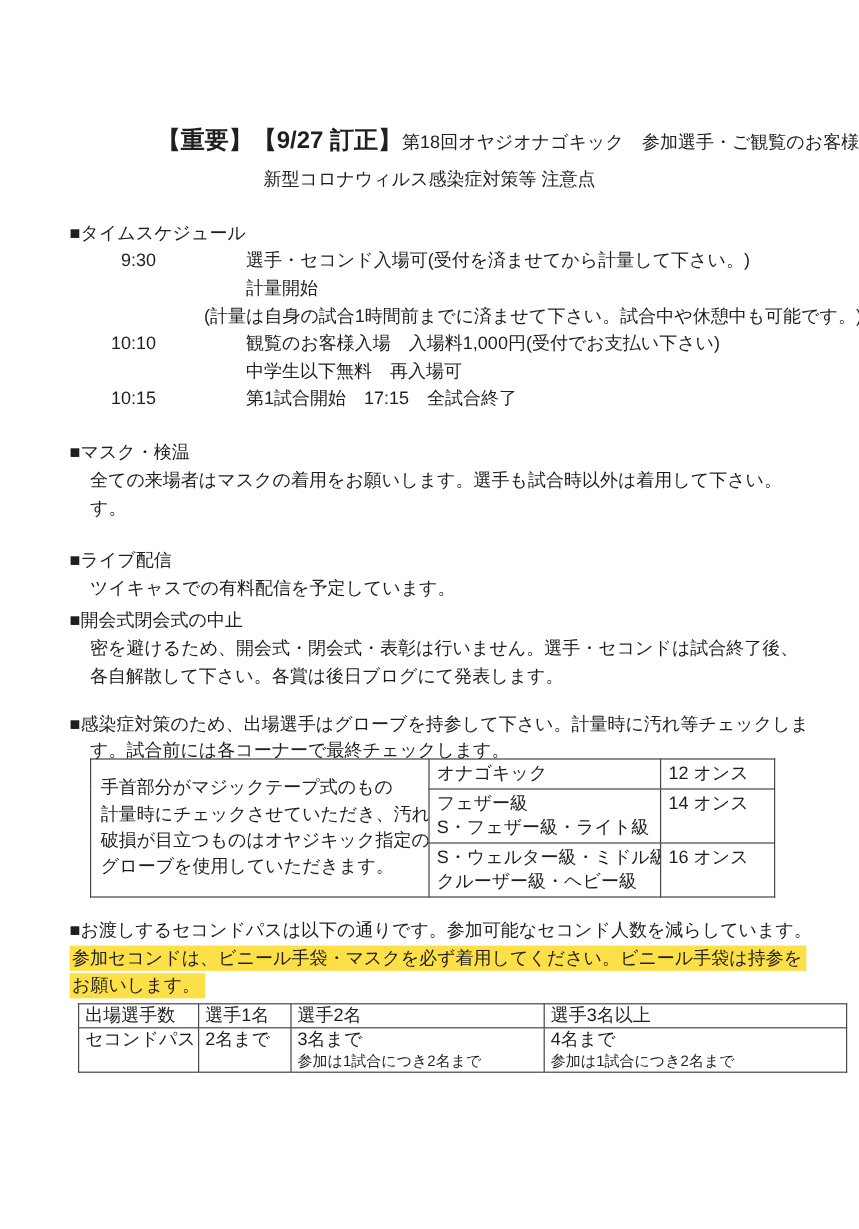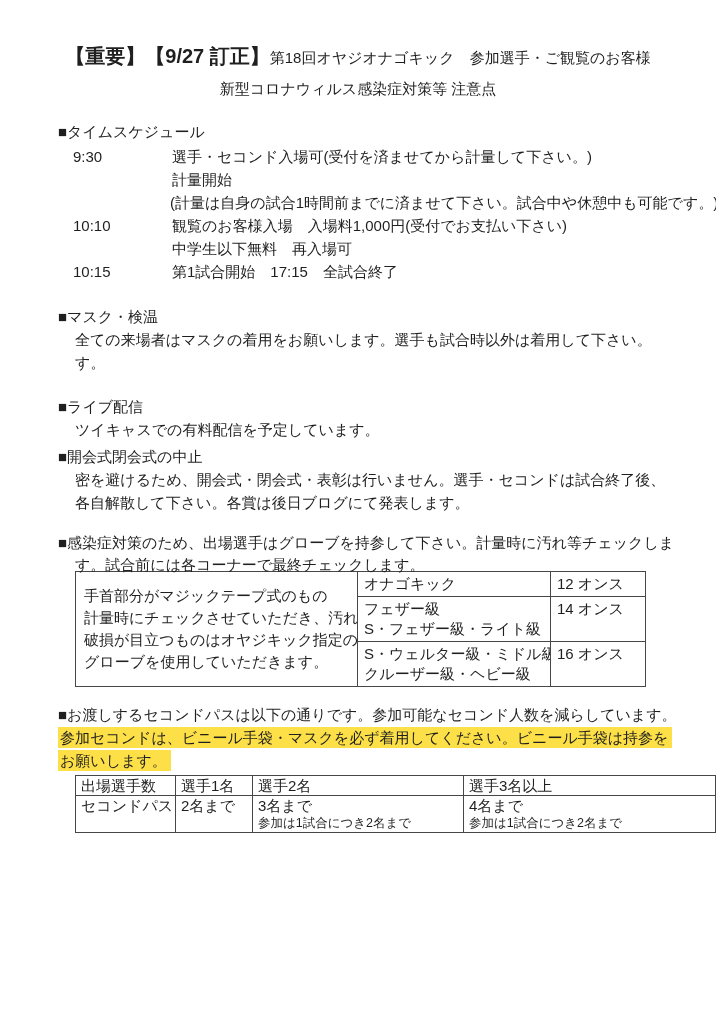--- a/index.html
+++ b/index.html
@@ -8,45 +8,46 @@
     position: relative;
     width: 716px;
     height: 1024px;
     background: #ffffff;
     color: #1f1f1f;
     font-family: "Liberation Sans", "DejaVu Sans", sans-serif;
     font-size: 15px;
     overflow: hidden;
   }
   .title {
-    padding-top: 43px;
-    text-align: center;
+    padding-top: 104px;
+    text-align: right;
     white-space: nowrap;
     line-height: 26px;
   }
   .title .emph { font-size: 20px; font-weight: bold; }
   .title .rest { font-size: 15px; }
   .subtitle {
     margin-top: 8px;
     text-align: center;
     line-height: 20px;
     white-space: nowrap;
   }
   .content { padding-left: 58px; padding-right: 8px; }
   .heading { line-height: 23px; white-space: nowrap; }
   .para-line { line-height: 23px; white-space: nowrap; }
   .indent { margin-left: 17px; }
 
   
-  .sched-h { margin-top: 23px; font-family: Liberation Mono, monospace; }
+  .sched-h { margin-top: 23px; }
   .sched-row { line-height: 23px; white-space: nowrap; margin-left: 15px; }
   .sched-row .time {
     display: inline-block;
     width: 57px;
-    margin-right: 42px;
+    text-align: right;
+    margin-right: 75px;
   }
   .sched-note { line-height: 23px; white-space: nowrap; margin-left: 112px; }
 
   
   .mask-h { margin-top: 22px; }
   .live-h { margin-top: 21px; }
   .cer-h  { margin-top: 4px; }
   .glove-intro { margin-top: 18px; line-height: 22px; white-space: nowrap; }
   .glove-intro2 { line-height: 22px; white-space: nowrap; margin-left: 17px; }
 
@@ -70,21 +71,21 @@
     padding-left: 8px;
   }
   .glove-table .gnote-title { }
   .glove-table .gclass div { line-height: 20px; }
   .glove-table .goz { line-height: 20px; }
 
   .second-intro { margin-top: 16px; line-height: 23px; white-space: nowrap; }
   .hl-line { line-height: 23px; white-space: nowrap; }
   .hl-line .hl { background: #fde047; padding: 2px 4px 2px 2px; }
 
-  .pass-table { margin-top: 3px; margin-left: 17px; width: 640px; }
+  .pass-table { margin-top: 3px; margin-left: 7px; width: 640px; }
   .pass-table td { line-height: 17px; padding: 1px 5px; }
   .pass-table tr.head td { height: 20px; }
   .pass-table tr.data td { height: 34px; }
   .pass-table .sub { font-size: 12.5px; line-height: 15px; margin-top: 2px; }
 
   .venue { margin-top: 23px; line-height: 23px; white-space: nowrap; }
 </style>
 </head>
 <body>
 

